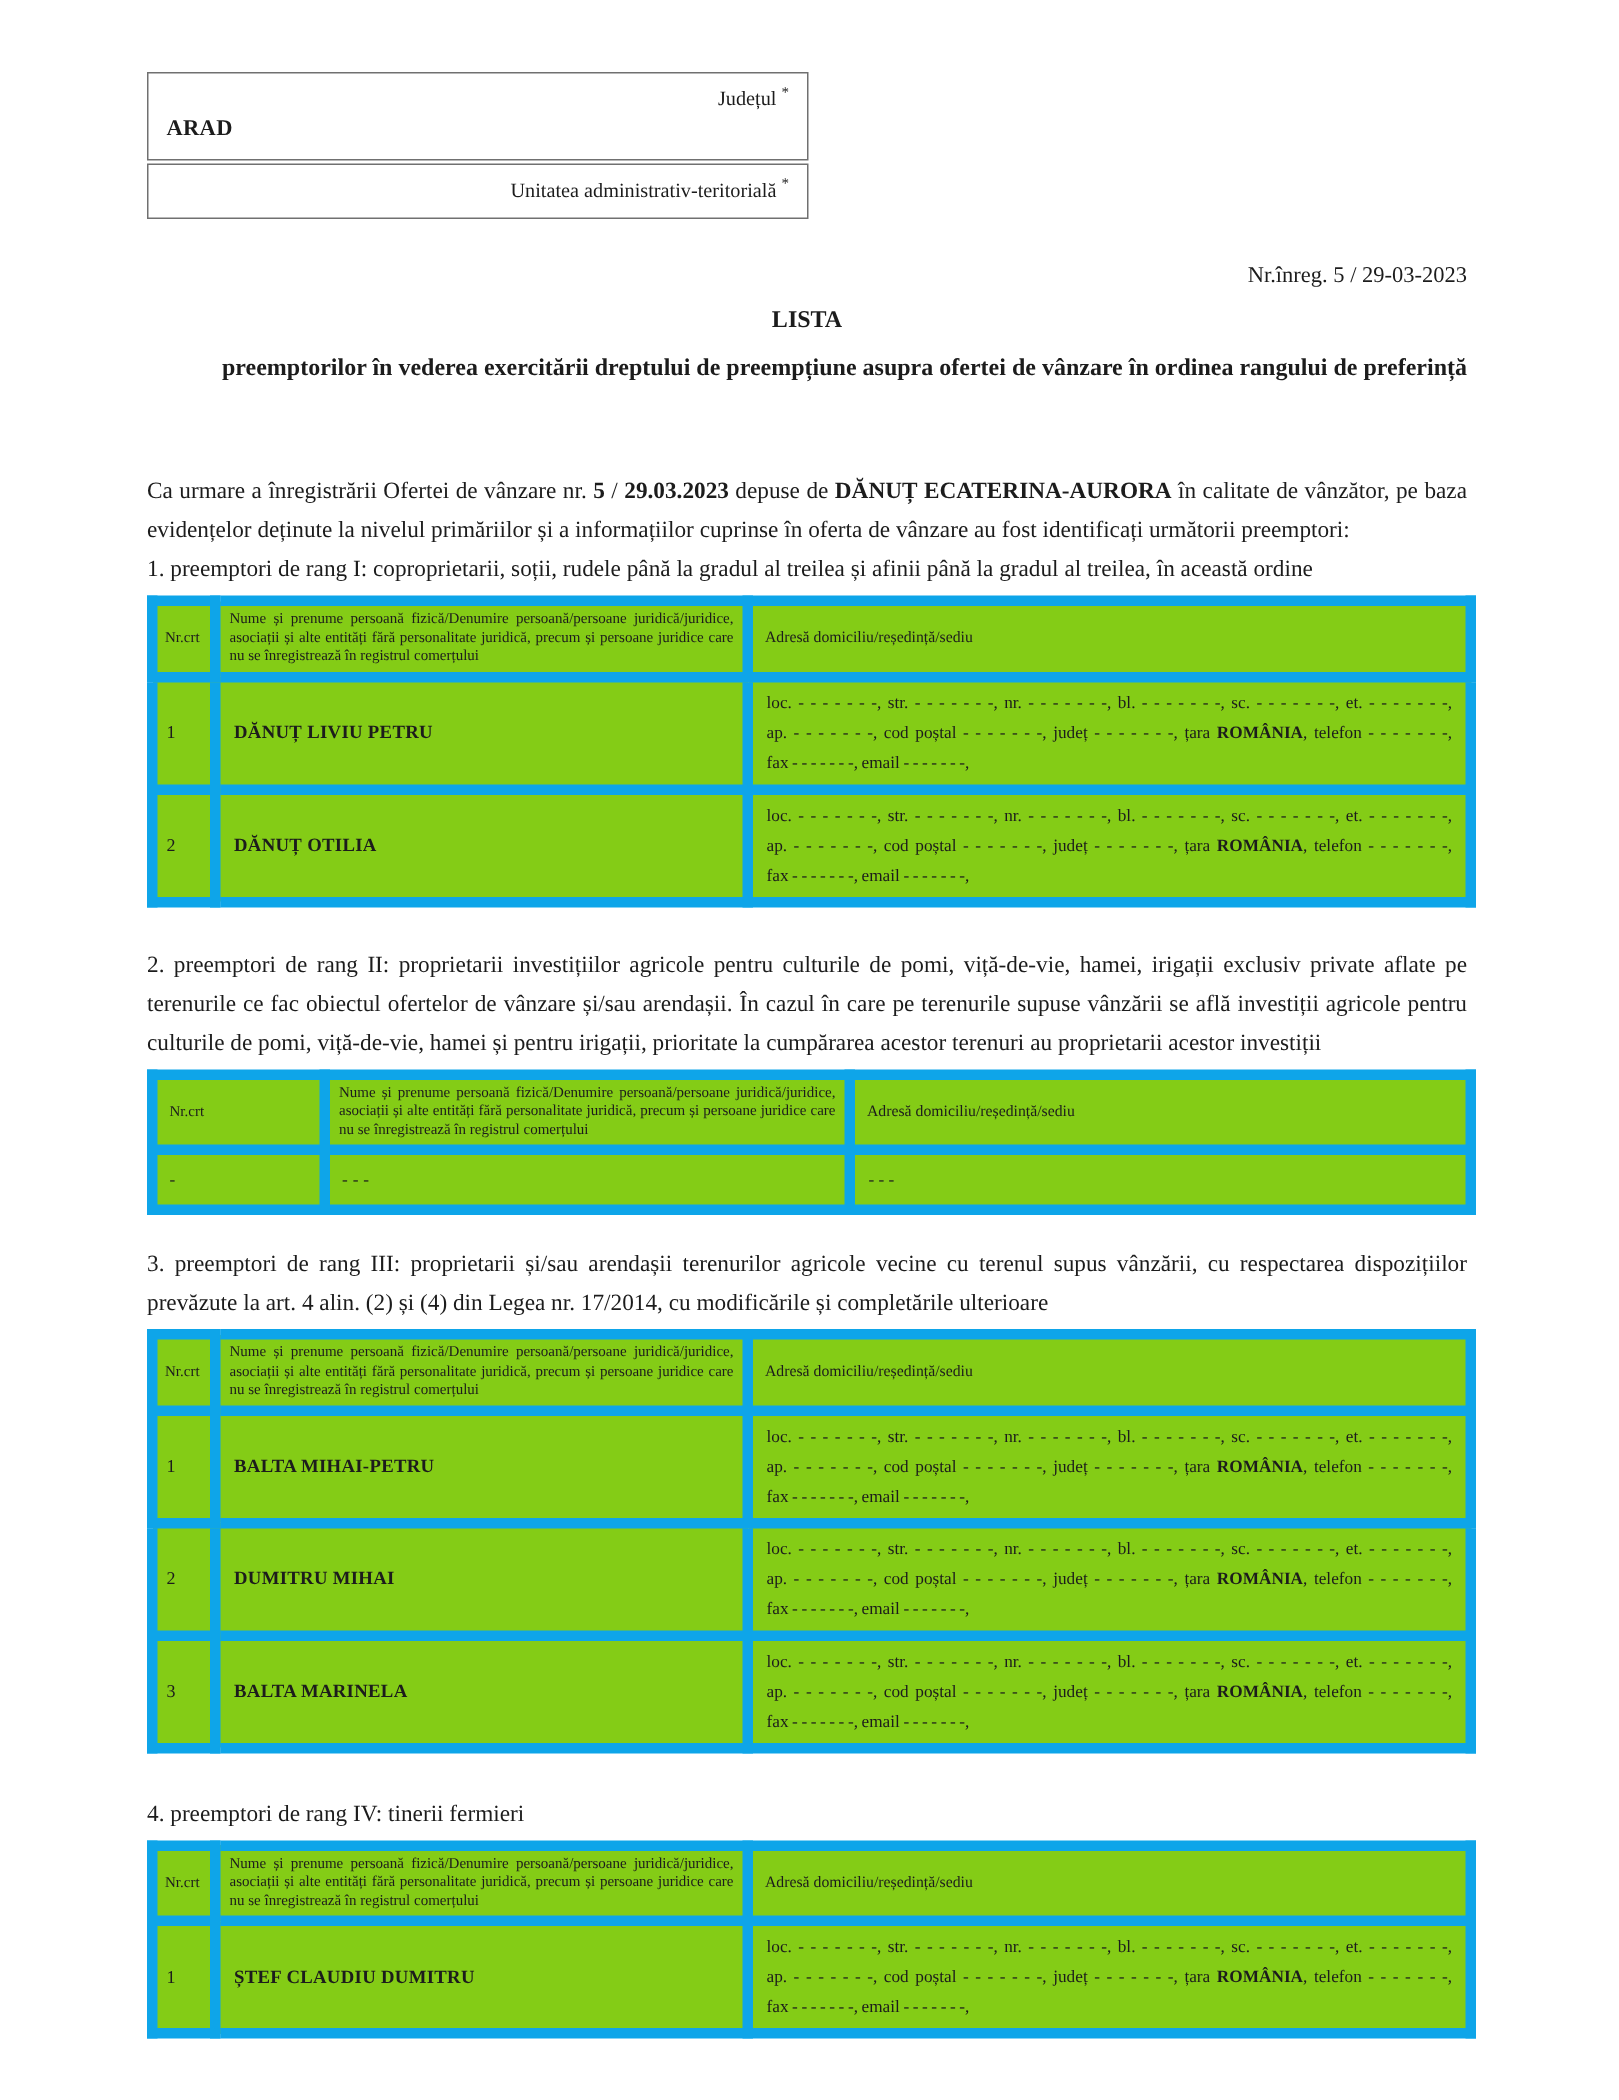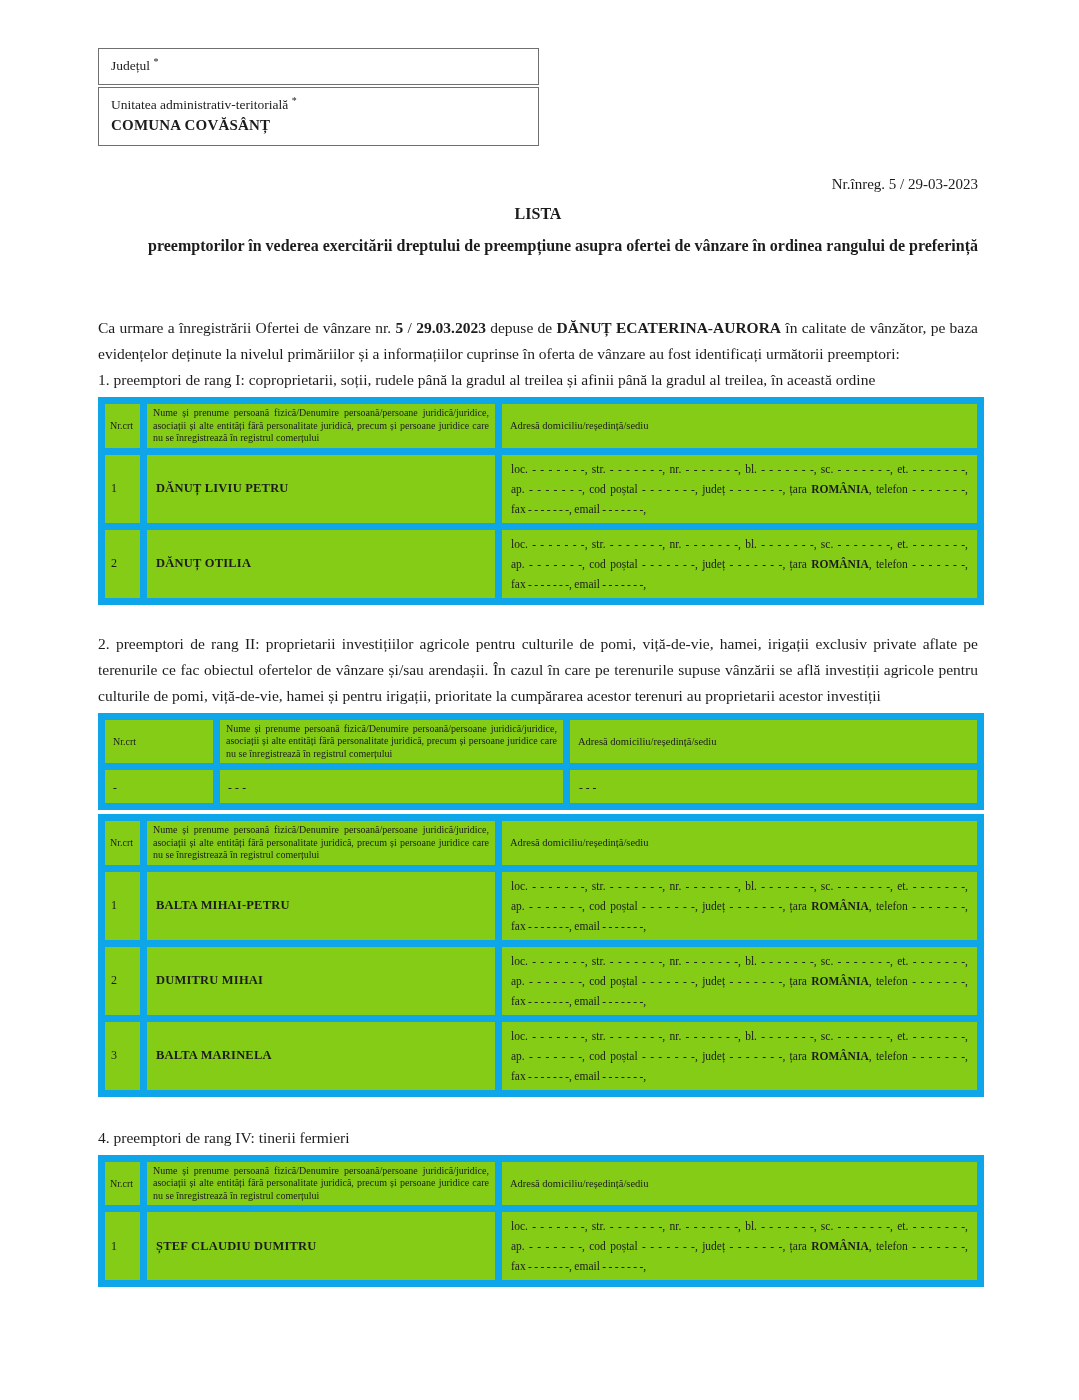--- a/index.html
+++ b/index.html
@@ -11,21 +11,21 @@
     position:relative;
     overflow:hidden;
   }
   .page { width:1079px; height:1400px; padding:48px 101px 0 98px; }
 
   
   .head-wrap { display:flex; align-items:stretch; }
   .hb-left { width:441px; display:flex; flex-direction:column; }
   .hb-cell { border:1px solid #707070; padding:7px 12px 9px 12px; background:#fff; }
   .hb-cell + .hb-cell { margin-top:2px; }
-  .hb-label { font-size:13.5px; line-height:19px; }
+  .hb-label { font-size:13.5px; line-height:19px;text-align:right; }
   .hb-value { font-size:15px; font-weight:bold; line-height:22px; letter-spacing:0.2px; }
   .hb-right {
     width:438px; margin-left:2px; border:1px solid #8a8a8a;
     display:flex; flex-direction:column; justify-content:center; align-items:center;
     font-size:14.5px; line-height:23px;
   }
   sup.star { font-size:10px; vertical-align:super; line-height:0; }
 
   
   .reg-line { margin-top:30px; text-align:right; font-size:15px; }
@@ -57,24 +57,24 @@
 </style>
 </head>
 <body>
 
 <div class="page">
 
   <div class="head-wrap">
     <div class="hb-left">
       <div class="hb-cell">
         <div class="hb-label"><span>Județul</span> <sup class="star">*</sup></div>
+        <div class="hb-value">ARAD</div>
       </div>
       <div class="hb-cell">
         <div class="hb-label"><span>Unitatea administrativ-teritorială</span> <sup class="star">*</sup></div>
-        <div class="hb-value">COMUNA COVĂSÂNȚ</div>
       </div>
     </div>
   </div>
 
   <div class="reg-line">Nr.înreg. 5 / 29-03-2023</div>
 
   <div class="doc-title">LISTA</div>
   <div class="doc-subtitle">preemptorilor în vederea exercitării dreptului de preempțiune asupra ofertei de vânzare în ordinea rangului de preferință</div>
 
   <p class="intro"><span>Ca urmare a înregistrării Ofertei de vânzare nr. </span><b>5</b><span> / </span><b>29.03.2023</b><span> depuse de </span><b>DĂNUȚ ECATERINA-AURORA</b><span> în calitate de vânzător, pe baza evidențelor deținute la nivelul primăriilor și a informațiilor cuprinse în oferta de vânzare au fost identificați următorii preemptori:</span></p>
@@ -127,20 +127,21 @@
       <td class="h-addr">Adresă domiciliu/reședință/sediu</td>
     </tr>
     <tr class="data-row">
       <td class="c-nr c-plain">-</td>
       <td class="c-name c-plain">- - -</td>
       <td class="c-addr">- - -</td>
     </tr>
   </tbody>
     </table>
 
+  <p class="sec-heading mt20">3. preemptori de rang III: proprietarii și/sau arendașii terenurilor agricole vecine cu terenul supus vânzării, cu respectarea dispozițiilor prevăzute la art. 4 alin. (2) și (4) din Legea nr. 17/2014, cu modificările și completările ulterioare</p>
   <table class="t-main">
     <colgroup>
         <col style="width:42px">
         <col style="width:355px">
         <col style="width:482px">
       </colgroup>
     <tbody>
         <tr class="hdr-row">
       <td class="h-nr">Nr.crt</td>
       <td class="h-name">Nume și prenume persoană fizică/Denumire persoană/persoane juridică/juridice, asociații și alte entități fără personalitate juridică, precum și persoane juridice care nu se înregistrează în registrul comerțului</td>

